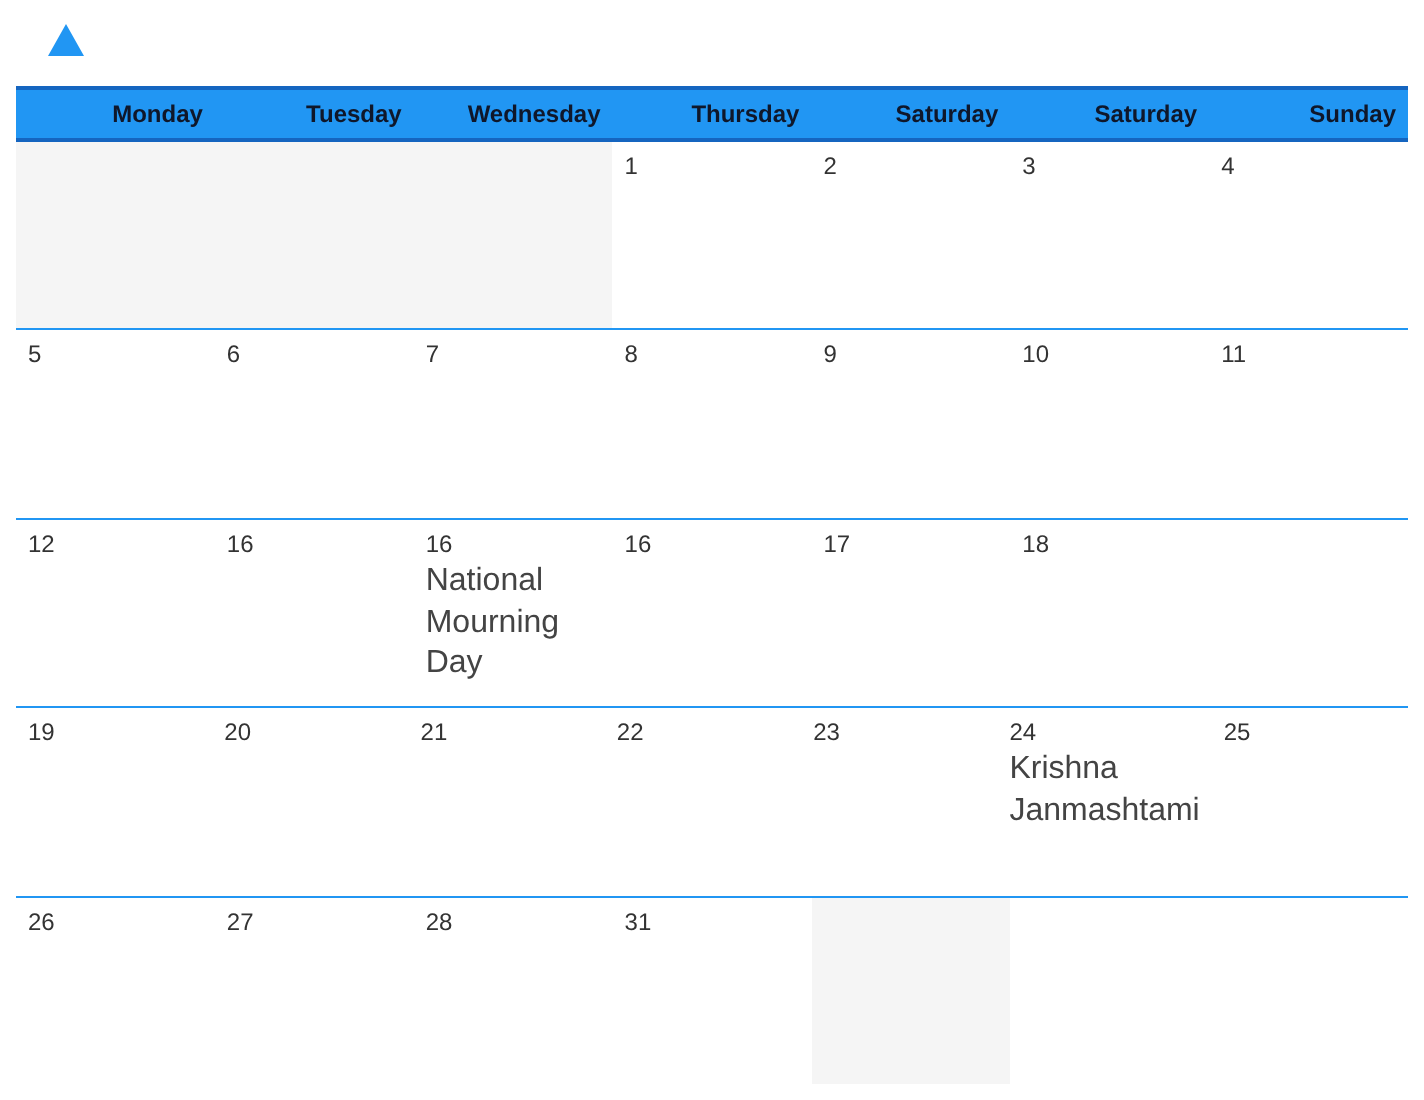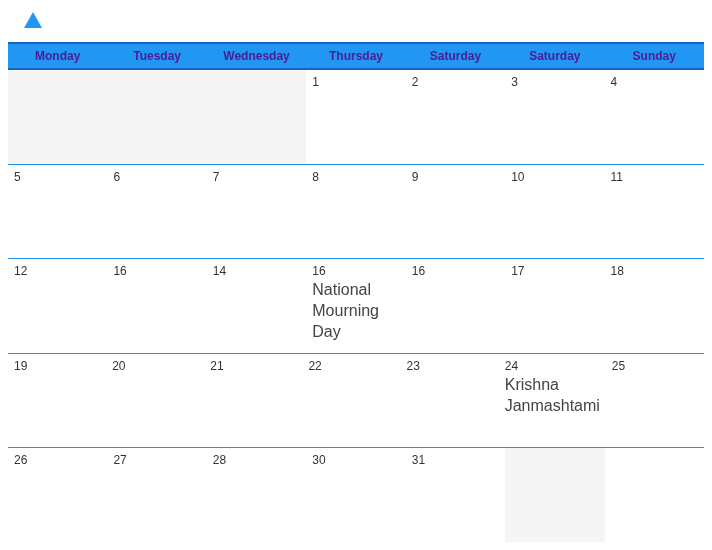--- a/index.html
+++ b/index.html
@@ -64,25 +64,25 @@
       padding: 0 8px 8px 8px;
     }
     .cal-header-row {
       display: grid;
       grid-template-columns: repeat(7, 1fr);
       background: #2196F3;
       border-top: 2px solid #1565C0;
       border-bottom: 2px solid #1565C0;
     }
     .cal-header-cell {
-      color: #4c1d95;
+      color: #0f172a;
       font-size: 12px;
       font-weight: bold;
       padding: 5px 6px;
-      text-align: center;
+      text-align: right;
     }
     .cal-body {
       flex: 1;
       display: flex;
       flex-direction: column;
     }
     .cal-week {
       display: grid;
       grid-template-columns: repeat(7, 1fr);
       flex: 1;
@@ -188,23 +188,20 @@
             <span class="day-num">11</span>
           </div>
         </div>
         <div class="cal-week">
           <div class="cal-cell">
             <span class="day-num">12</span>
           </div>
           <div class="cal-cell">
             <span class="day-num">16</span>
           </div>
-          <div class="cal-cell">
-            <span class="day-num">14</span>
-          </div>
           <div class="cal-cell has-event"><span class="day-num">16</span><span class="event">National Mourning Day</span></div>
           <div class="cal-cell">
             <span class="day-num">16</span>
           </div>
           <div class="cal-cell">
             <span class="day-num">17</span>
           </div>
           <div class="cal-cell">
             <span class="day-num">18</span>
           </div>
@@ -232,23 +229,20 @@
         </div>
         <div class="cal-week">
           <div class="cal-cell">
             <span class="day-num">26</span>
           </div>
           <div class="cal-cell">
             <span class="day-num">27</span>
           </div>
           <div class="cal-cell">
             <span class="day-num">28</span>
-          </div>
-          <div class="cal-cell">
-            <span class="day-num">30</span>
           </div>
           <div class="cal-cell">
             <span class="day-num">31</span>
           </div>
           <div class="cal-cell empty"></div>
         </div>
       </div>
   </div>
 </div>
 

